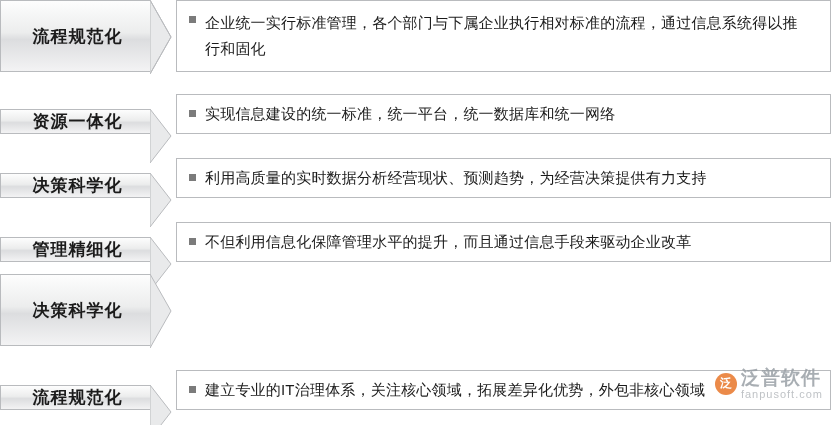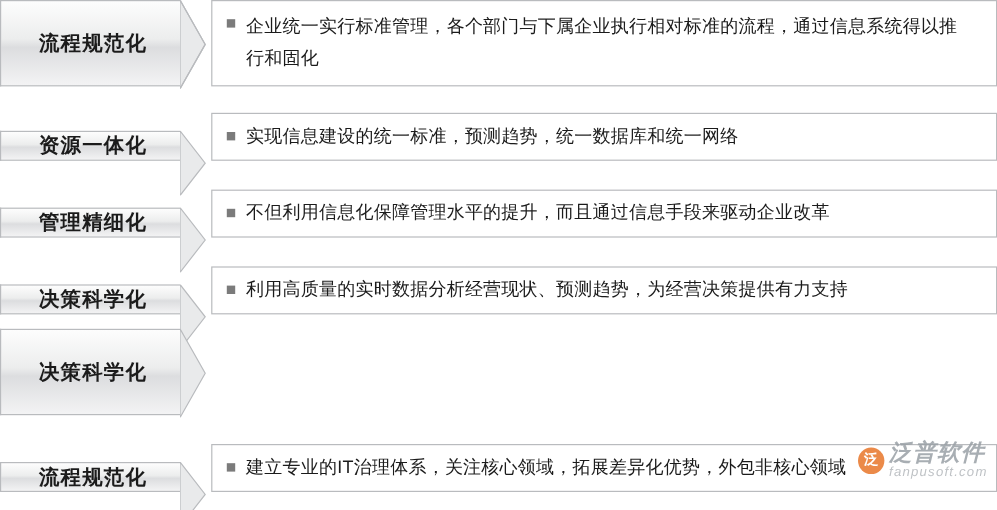--- a/index.html
+++ b/index.html
@@ -120,21 +120,21 @@
     letter-spacing: 1px;
     line-height: 1;
   }
   .wm-sub {
     font-size: 11px;
     color: #b4b8bc;
     letter-spacing: 1px;
     line-height: 1.1;
     margin-top: 1px;
   }
-  .wm-stack { display: flex; flex-direction: column; font-style: italic; }
+  .wm-stack { display: flex; flex-direction: column; }
 </style>
 </head>
 <body>
 
 <div id="diagram">
 
   <div class="row h-tall gap-10">
     <div class="chev">
       <span class="chev-text">流程规范化</span>
       <span class="chev-arrow">
@@ -155,51 +155,51 @@
     <div class="chev">
       <span class="chev-text">资源一体化</span>
       <span class="chev-arrow">
         <svg width="22" height="54" viewBox="0 0 22 54">
           <polygon points="0,0 21,27 0,54" fill="#e9eaeb" stroke="#b9bbbe" stroke-width="1"></polygon>
         </svg>
       </span>
     </div>
     <div class="panel">
       <span class="bullet"></span>
-      <span class="panel-text">实现信息建设的统一标准，预测趋势，统一数据库和统一网络</span>
+      <span class="panel-text">实现信息建设的统一标准，统一平台，统一数据库和统一网络</span>
     </div>
   </div>
 
   <div class="row h-short gap-12">
     <div class="chev">
+      <span class="chev-text">决策科学化</span>
+      <span class="chev-arrow">
+        <svg width="22" height="54" viewBox="0 0 22 54">
+          <polygon points="0,0 21,27 0,54" fill="#e9eaeb" stroke="#b9bbbe" stroke-width="1"></polygon>
+        </svg>
+      </span>
+    </div>
+    <div class="panel">
+      <span class="bullet"></span>
+      <span class="panel-text">利用高质量的实时数据分析经营现状、预测趋势，为经营决策提供有力支持</span>
+    </div>
+  </div>
+
+  <div class="row h-short gap-12">
+    <div class="chev">
       <span class="chev-text">管理精细化</span>
       <span class="chev-arrow">
         <svg width="22" height="54" viewBox="0 0 22 54">
           <polygon points="0,0 21,27 0,54" fill="#e9eaeb" stroke="#b9bbbe" stroke-width="1"></polygon>
         </svg>
       </span>
     </div>
     <div class="panel">
       <span class="bullet"></span>
       <span class="panel-text">不但利用信息化保障管理水平的提升，而且通过信息手段来驱动企业改革</span>
-    </div>
-  </div>
-
-  <div class="row h-short gap-12">
-    <div class="chev">
-      <span class="chev-text">决策科学化</span>
-      <span class="chev-arrow">
-        <svg width="22" height="54" viewBox="0 0 22 54">
-          <polygon points="0,0 21,27 0,54" fill="#e9eaeb" stroke="#b9bbbe" stroke-width="1"></polygon>
-        </svg>
-      </span>
-    </div>
-    <div class="panel">
-      <span class="bullet"></span>
-      <span class="panel-text">利用高质量的实时数据分析经营现状、预测趋势，为经营决策提供有力支持</span>
     </div>
   </div>
 
   <div class="row h-tall gap-12">
     <div class="chev">
       <span class="chev-text">决策科学化</span>
       <span class="chev-arrow">
         <svg width="22" height="74" viewBox="0 0 22 74">
           <polygon points="0,0 21,37 0,74" fill="#e9eaeb" stroke="#b9bbbe" stroke-width="1"></polygon>
         </svg>

